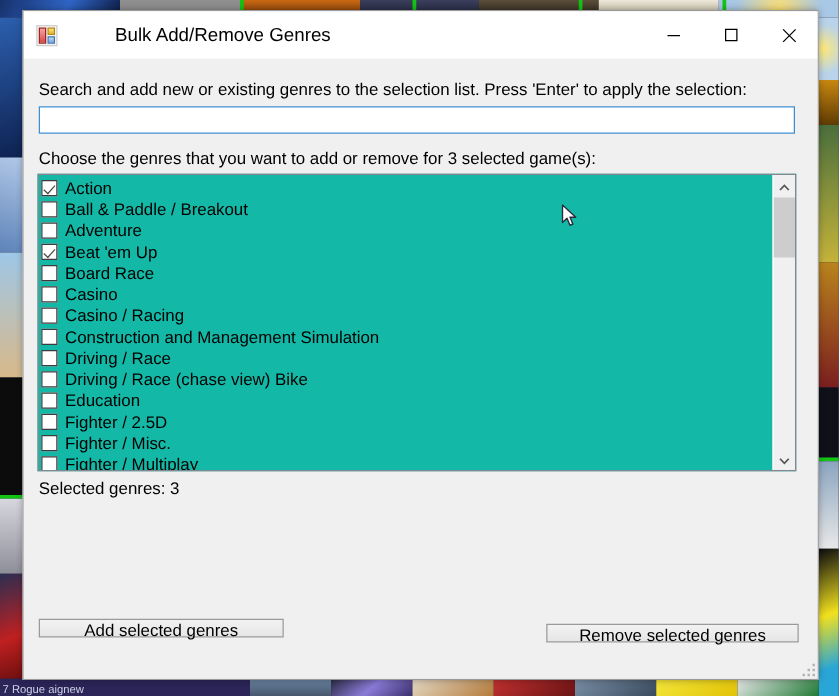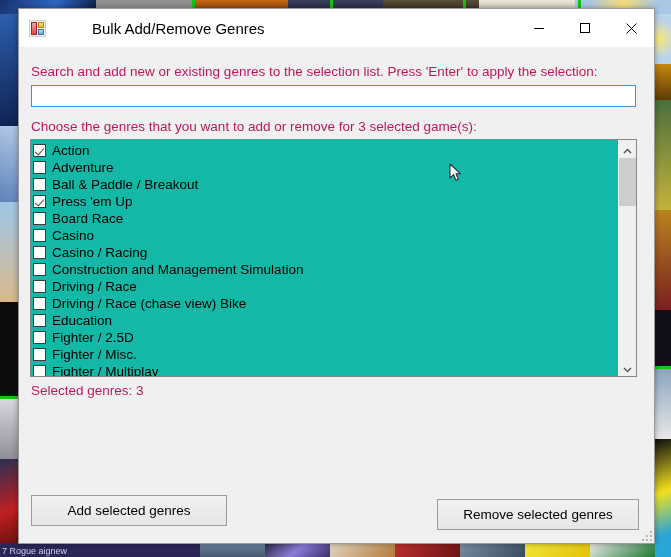--- a/index.html
+++ b/index.html
@@ -107,21 +107,21 @@
   
   #client-area {
     position: absolute;
     left: 0; top: 38px;
     right: 0; bottom: 0;
     background: #f0f0f0;
   }
 
   .label {
     font-size: 13.5px;
-    color: #be185d;
+    color: #000000;
     white-space: nowrap;
   }
 
   #search-label {
     position: absolute;
     left: 12px;
     top: 17px;
   }
 
   #search-input {
@@ -252,21 +252,21 @@
     right: 8px;
     top: 14px;
     font-size: 13.5px;
     color: #111;
     line-height: 19px;
   }
 
   
   .dlg-button {
     position: absolute;
-    height: 31px;
+    height: 15px;
     background: linear-gradient(#f2f2f2, #e6e6e6);
     border: 1px solid #9a9a9a;
     box-sizing: border-box;
     font-family: "Liberation Sans", sans-serif;
     font-size: 13.5px;
     color: #000;
     cursor: default;
   }
   #add-genres-button    { left: 12px;  top: 448px; width: 196px; }
   #remove-genres-button { left: 418px; top: 452px; width: 202px; }
@@ -426,29 +426,29 @@
     <div id="choose-label" class="label">Choose the genres that you want to add or remove for 3 selected game(s):</div>
 
     <div id="genre-list-box">
       <div id="genre-list">
           <div class="genre-item">
             <span class="genre-check checked"></span>
             <span>Action</span>
           </div>
           <div class="genre-item">
             <span class="genre-check"></span>
+            <span>Ball &amp; Paddle / Breakout</span>
+          </div>
+          <div class="genre-item">
+            <span class="genre-check"></span>
             <span>Adventure</span>
           </div>
           <div class="genre-item">
-            <span class="genre-check"></span>
-            <span>Ball &amp; Paddle / Breakout</span>
-          </div>
-          <div class="genre-item">
             <span class="genre-check checked"></span>
-            <span>Press 'em Up</span>
+            <span>Beat 'em Up</span>
           </div>
           <div class="genre-item">
             <span class="genre-check"></span>
             <span>Board Race</span>
           </div>
           <div class="genre-item">
             <span class="genre-check"></span>
             <span>Casino</span>
           </div>
           <div class="genre-item">

